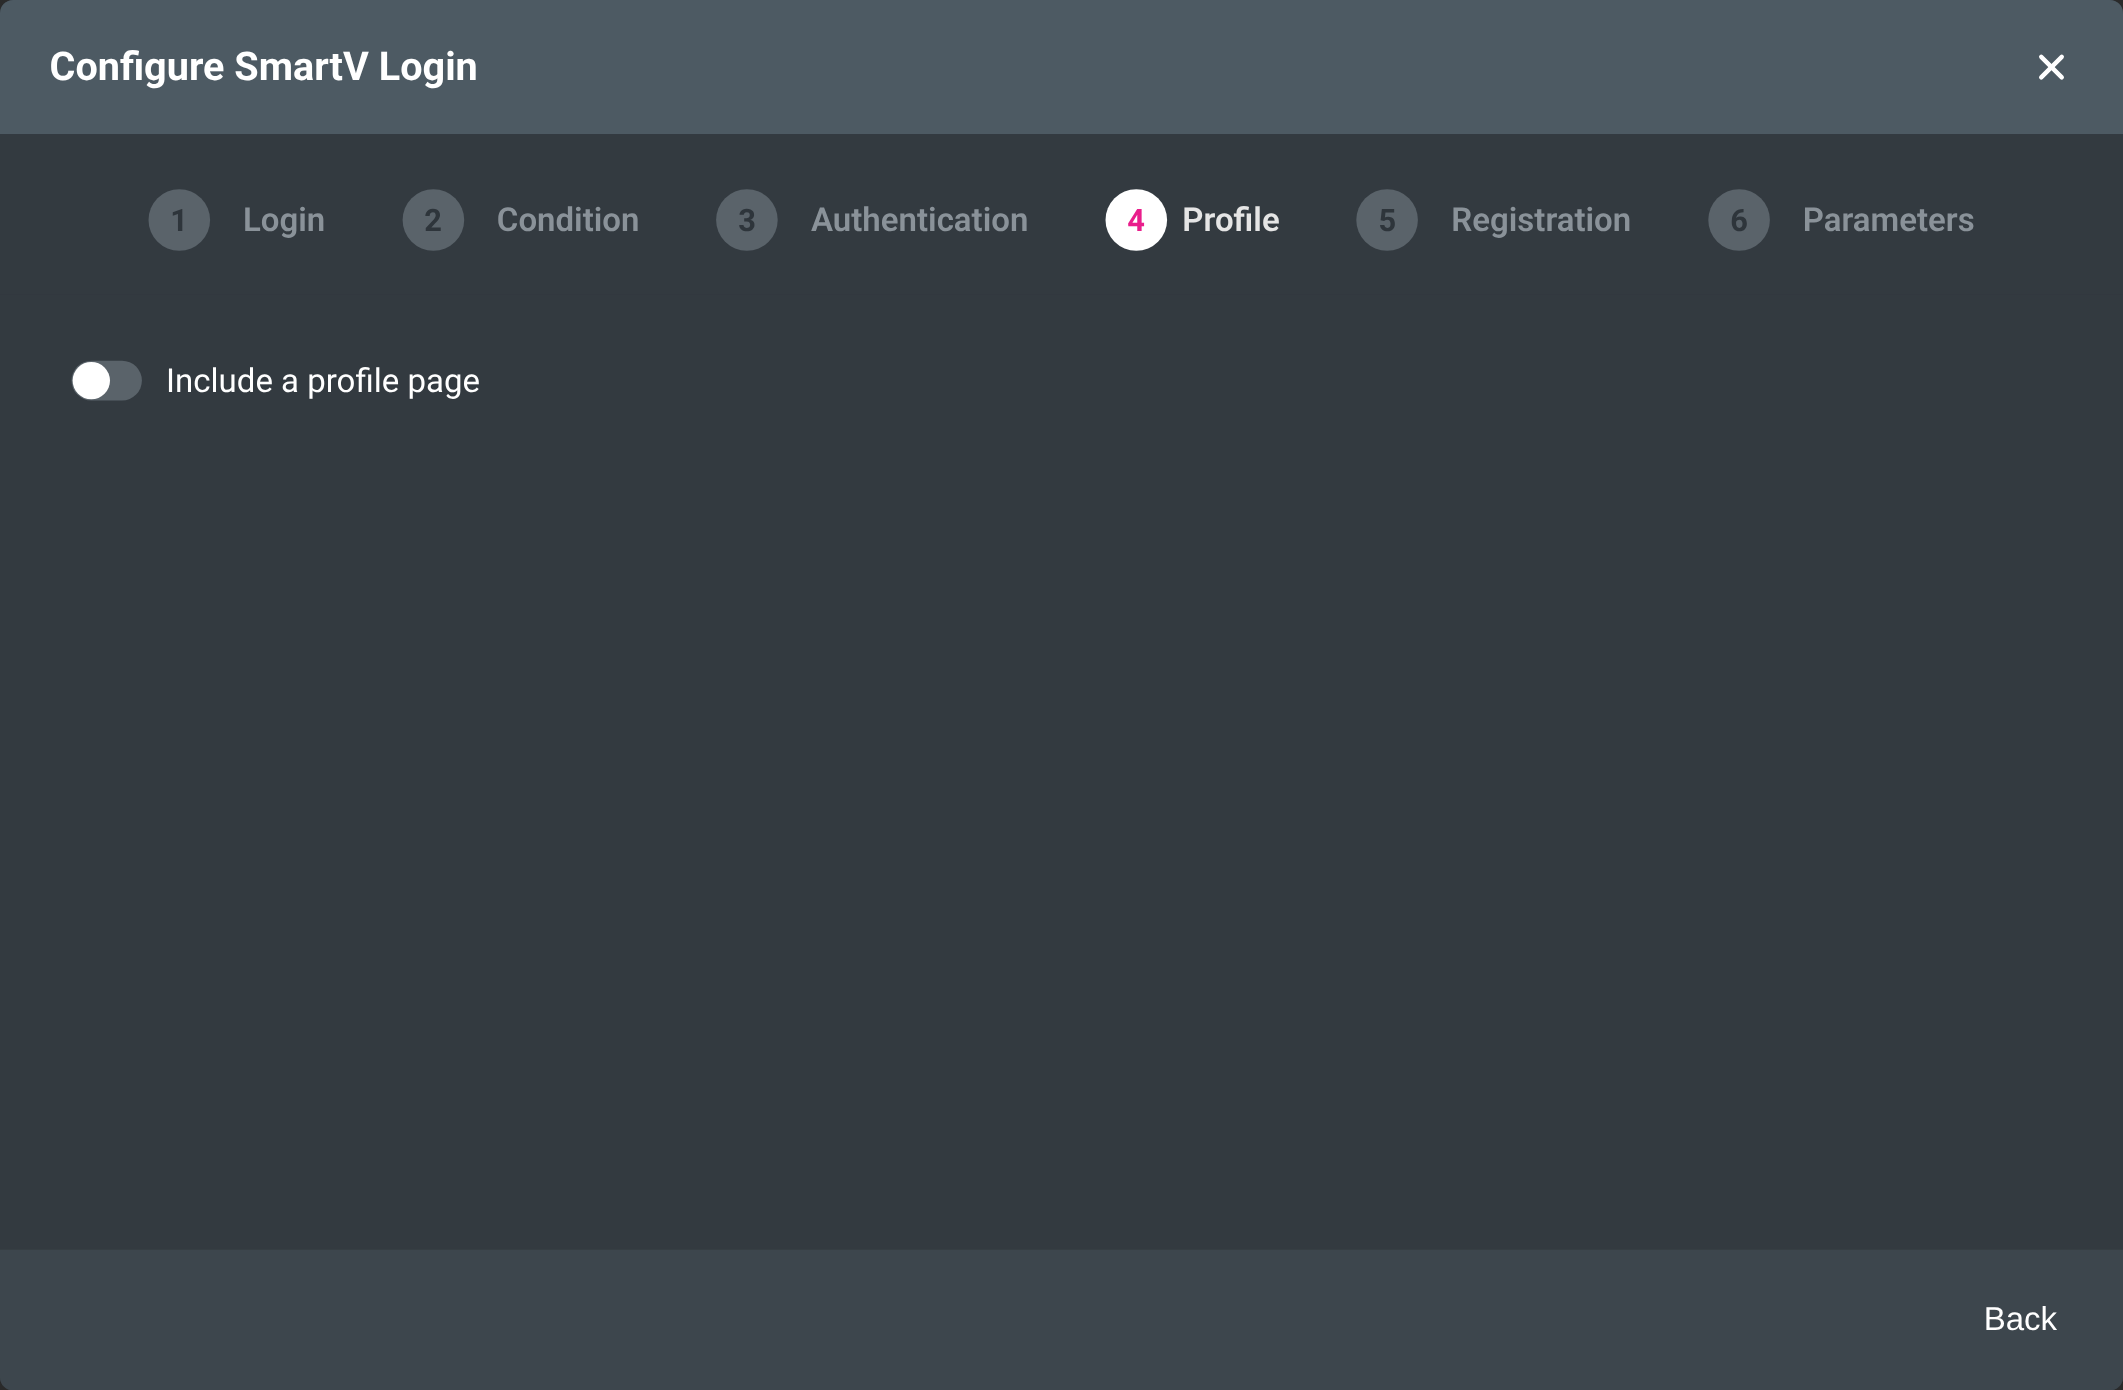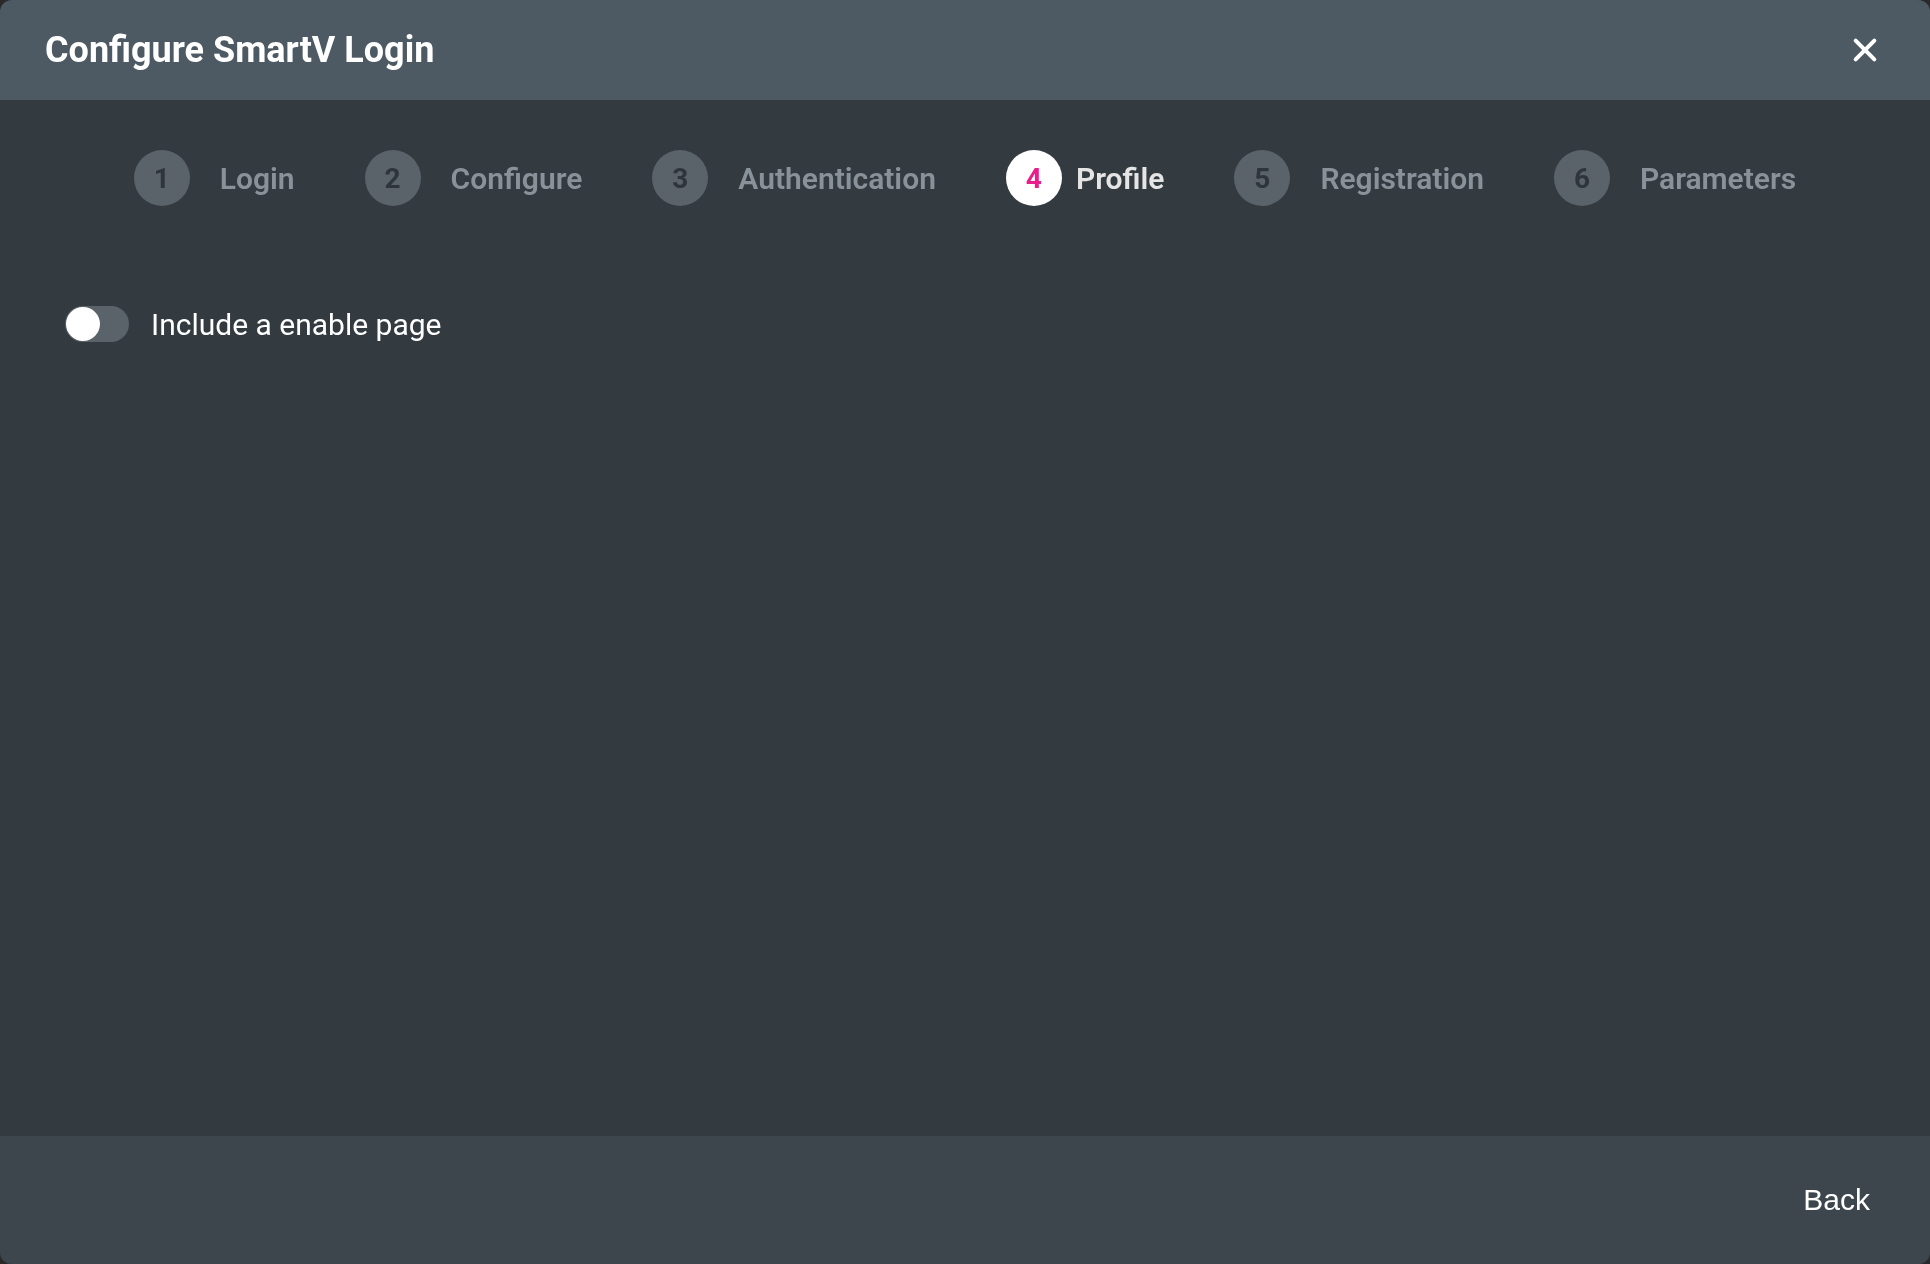--- a/index.html
+++ b/index.html
@@ -29,21 +29,21 @@
       display: flex;
       flex-direction: column;
     }
     
     .modal-header {
       background: #4d5a63;
       padding: 30px 45px;
       display: flex;
       justify-content: space-between;
       align-items: center;
-      height: 100px;
+      height: 122px;
     }
     
     .modal-title {
       color: #ffffff;
       font-size: 36px;
       font-weight: 700;
     }
     
     .close-button {
       color: #ffffff;
@@ -199,21 +199,21 @@
     </div>
   </div>
 
   <div class="stepper-container">
     <div class="step">
       <div class="step-circle inactive">1</div>
       <div class="step-label inactive">Login</div>
     </div>
     <div class="step">
       <div class="step-circle inactive">2</div>
-      <div class="step-label inactive">Configure</div>
+      <div class="step-label inactive">Condition</div>
     </div>
     <div class="step">
       <div class="step-circle inactive">3</div>
       <div class="step-label inactive">Authentication</div>
     </div>
     <div class="step">
       <div class="step-circle active">4</div>
       <div class="step-label active">Profile</div>
     </div>
     <div class="step">
@@ -224,21 +224,21 @@
       <div class="step-circle inactive">6</div>
       <div class="step-label inactive">Parameters</div>
     </div>
   </div>
 
   <div class="content-area">
     <div class="toggle-row">
       <div class="toggle-switch">
         <div class="toggle-knob"></div>
       </div>
-      <div class="toggle-label">Include a enable page</div>
+      <div class="toggle-label">Include a profile page</div>
     </div>
   </div>
 
   <div class="footer">
     <button class="back-button">Back</button>
   </div>
 
 </div>
 
 </body></html>

